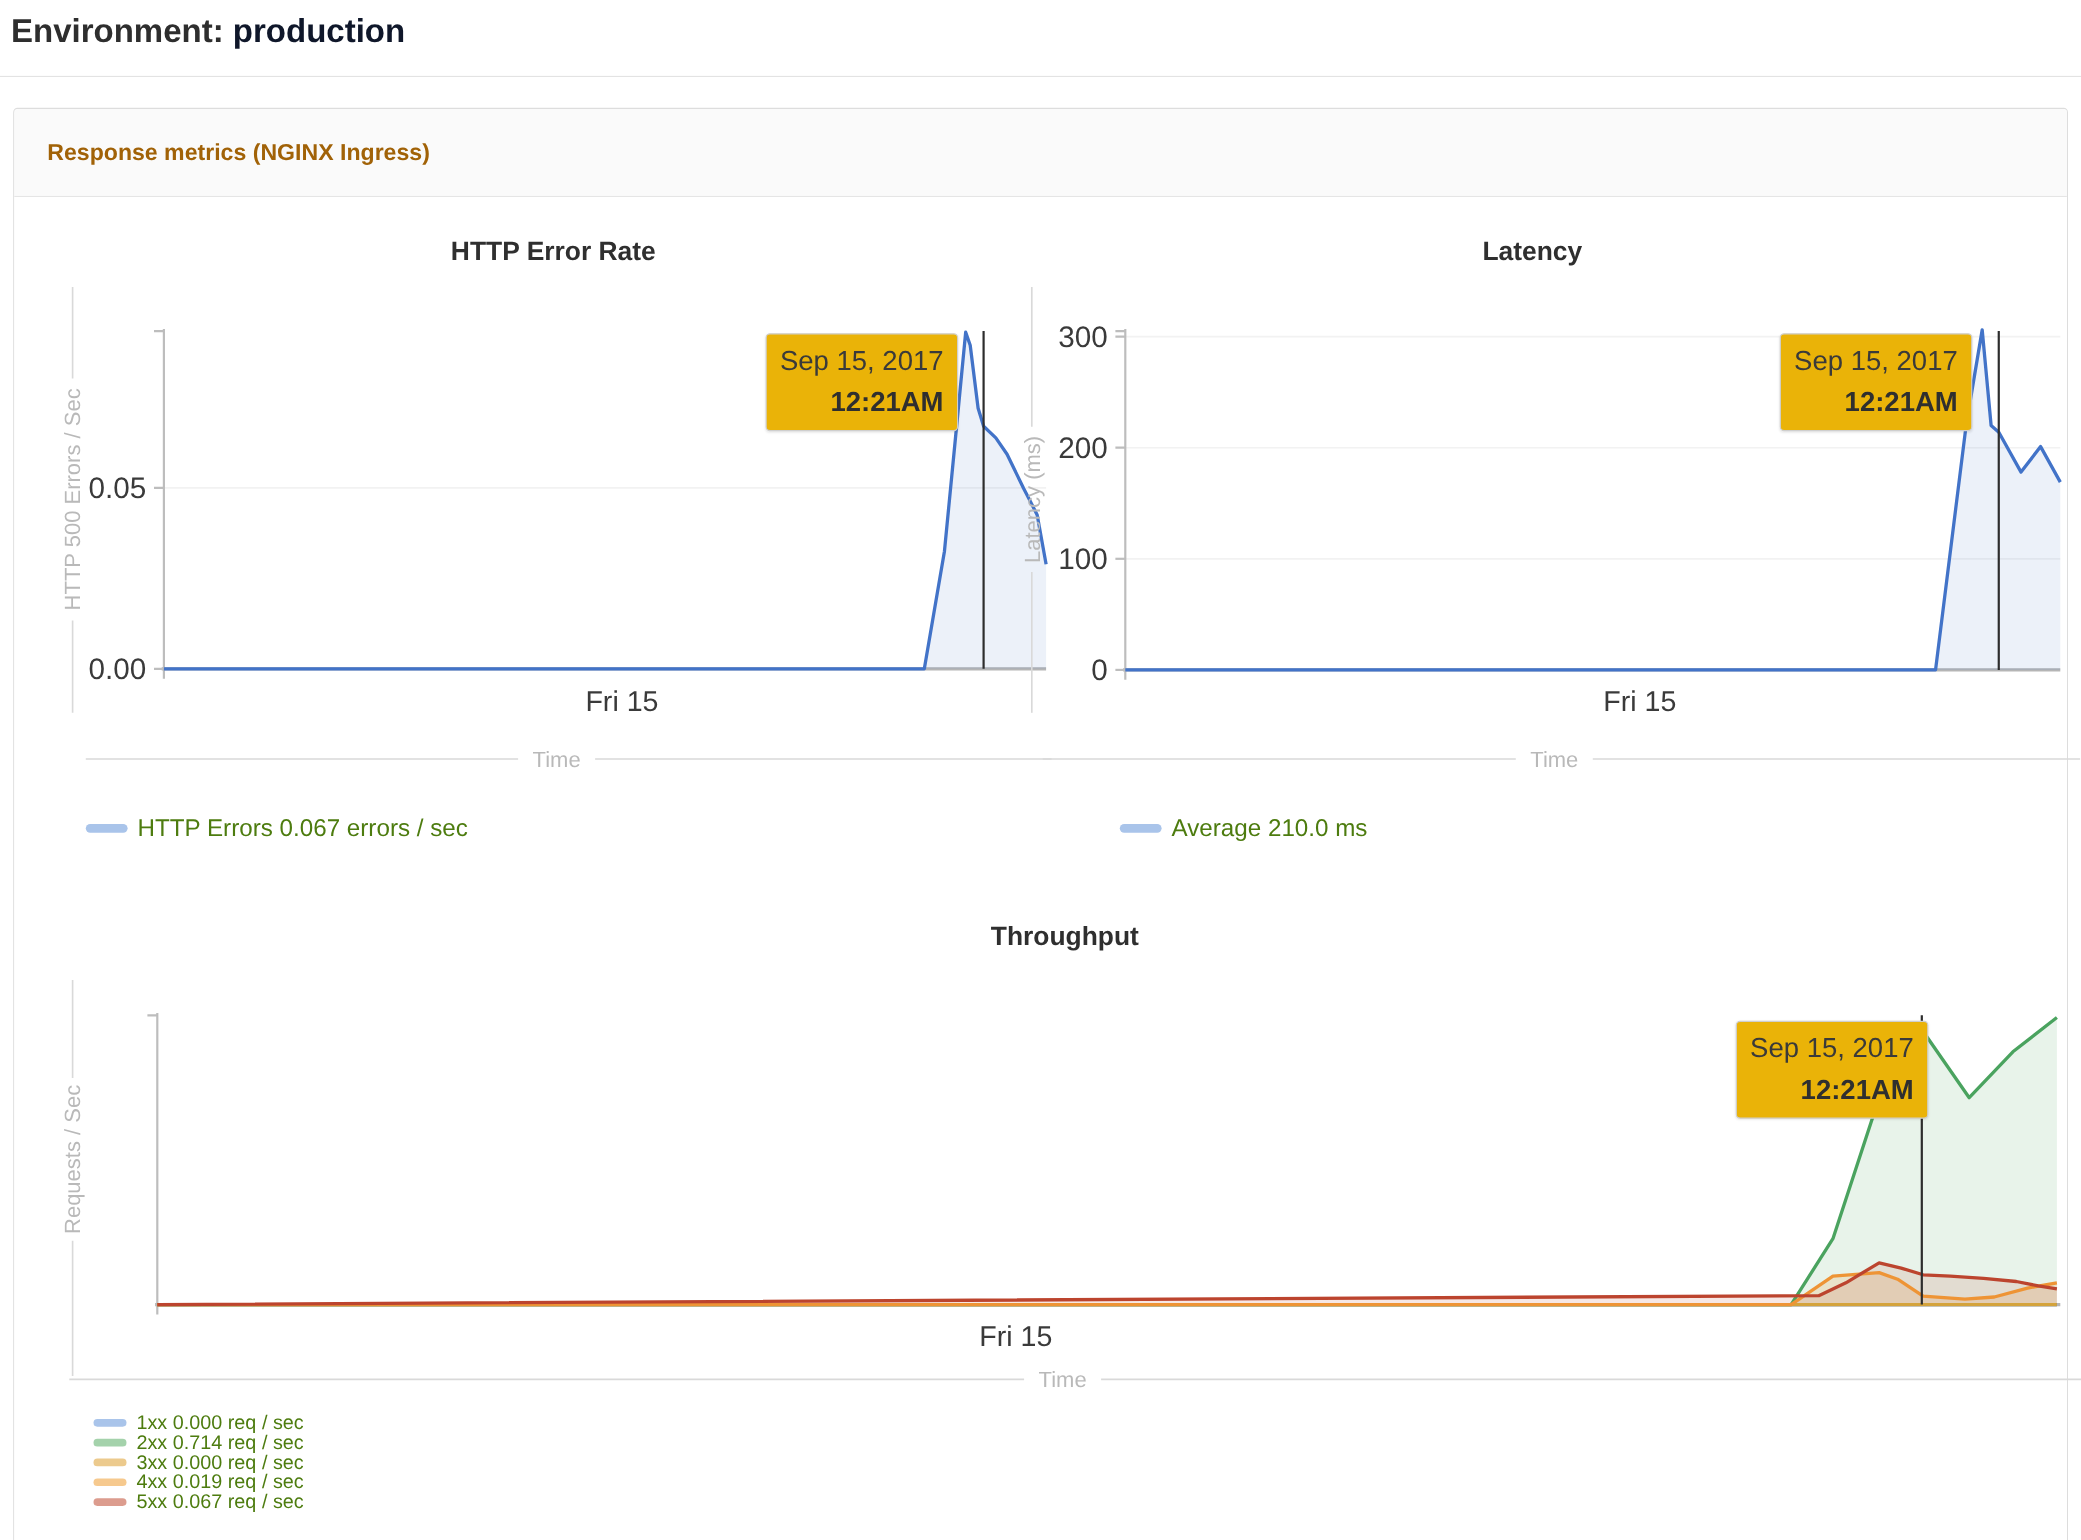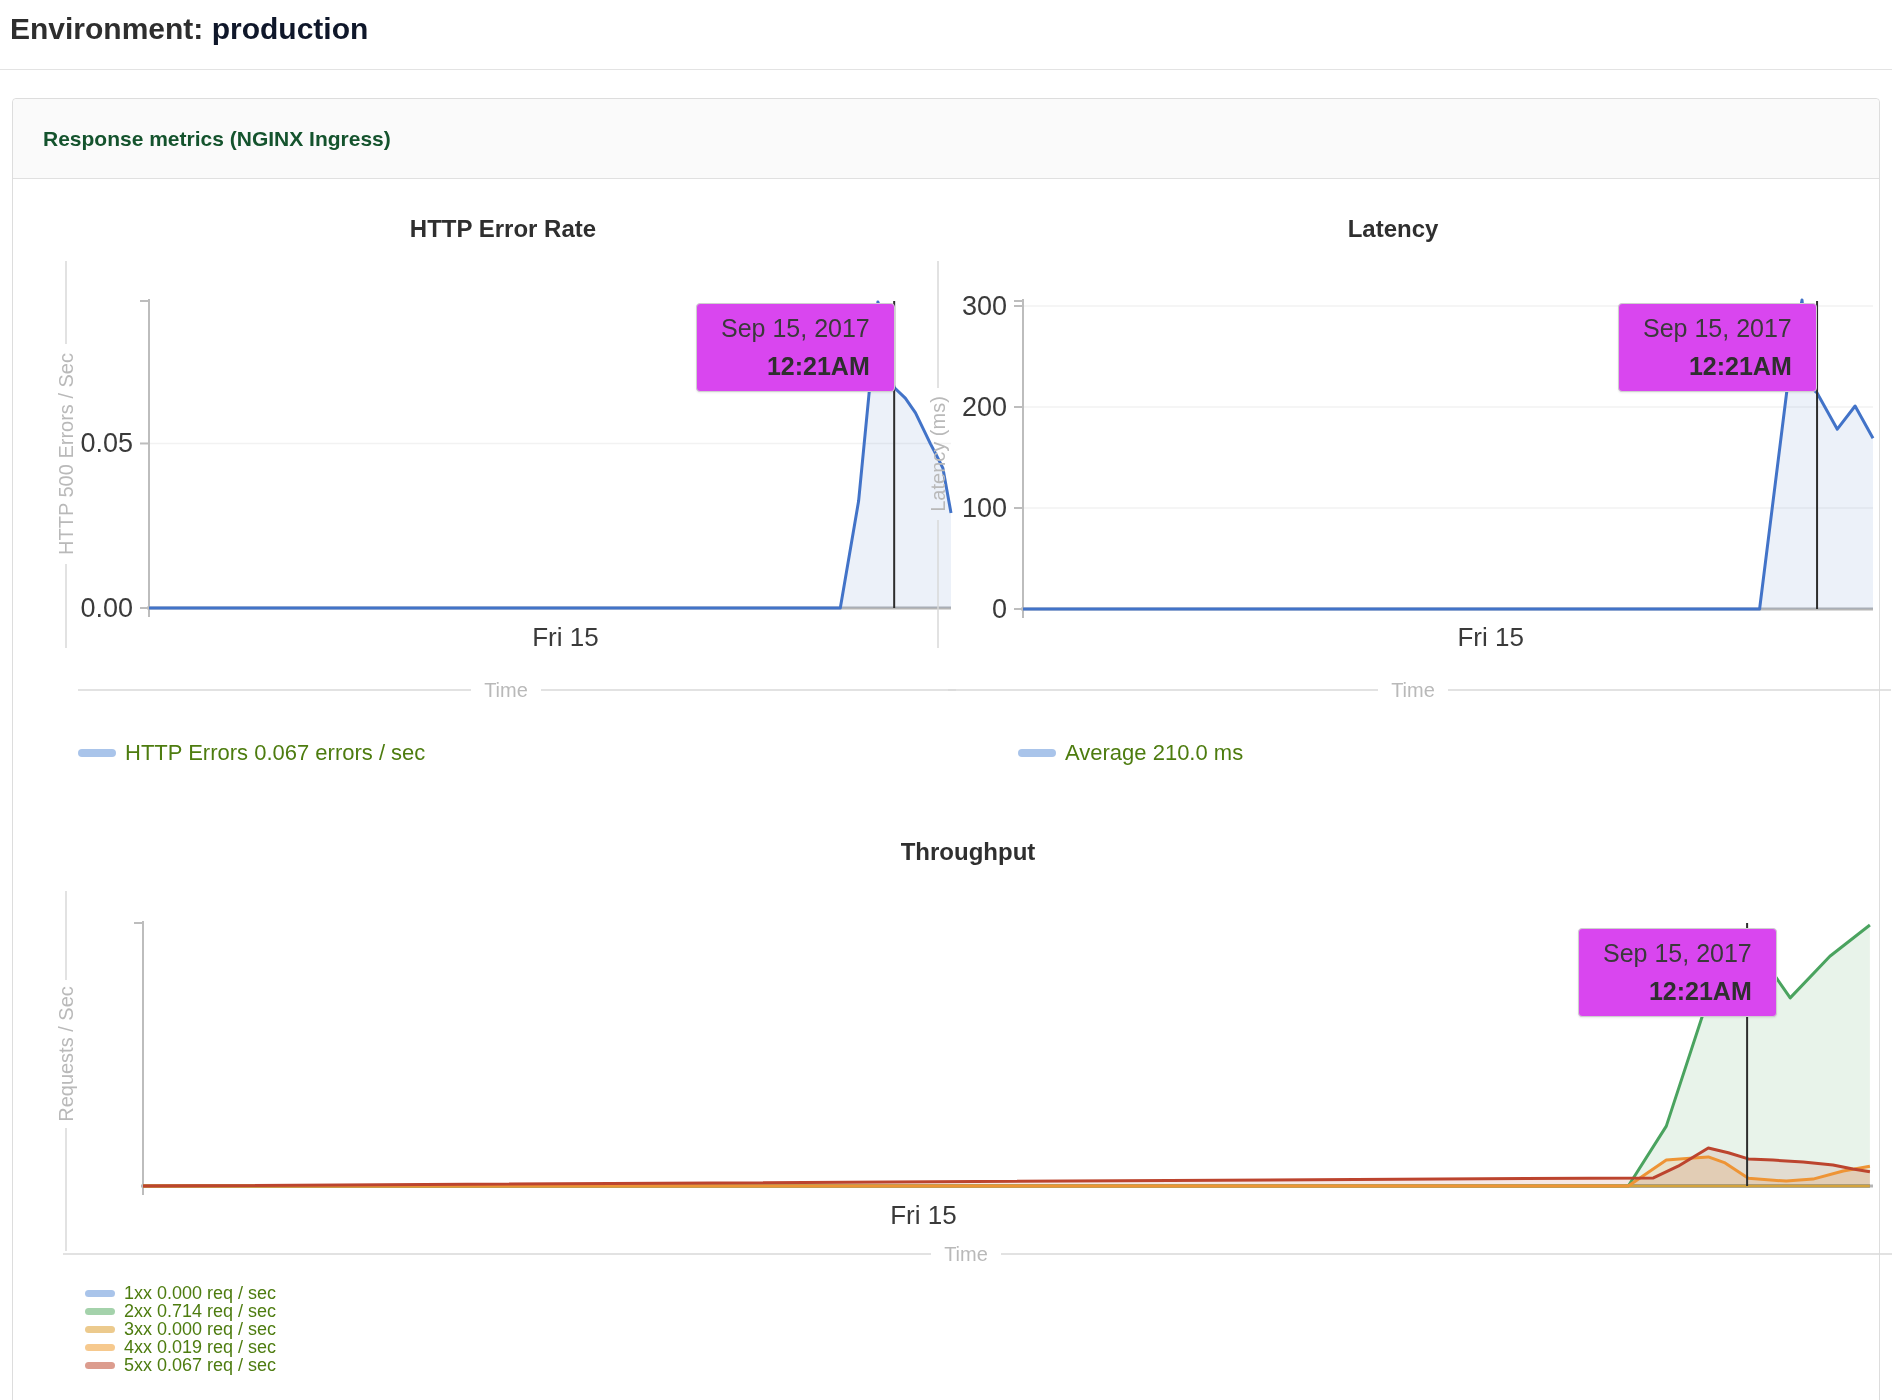--- a/index.html
+++ b/index.html
@@ -7,35 +7,35 @@
     width:1892px;height:1400px;overflow:hidden;
     font-family:"Liberation Sans","DejaVu Sans",sans-serif;
     color:#2f2f2f;
   }
   .page-header{height:70px;box-sizing:border-box;padding:12px 10px 0 10px;border-bottom:1px solid #e3e3e3;}
   .page-header h1{margin:0;font-size:30px;font-weight:bold;color:#2e2e2e;}
   .env-link{color:#0f172a;text-decoration:none;font-weight:bold;cursor:pointer;}
   .panel{margin:28px 12px 0 12px;border:1px solid #ddd;border-radius:4px;}
   .panel-heading{
     background:#fafafa;border-bottom:1px solid #e0e0e0;border-radius:4px 4px 0 0;
-    height:79px;line-height:79px;padding:0 30px;font-size:21px;font-weight:bold;color:#14532d;
+    height:79px;line-height:79px;padding:0 30px;font-size:21px;font-weight:bold;color:#a16207;
   }
   .panel-body{position:relative;height:1310px;background:#fff;}
   .chart{position:absolute;}
   .c1{left:30px;top:37px;width:920px;}
   .c2{left:880px;top:37px;width:1000px;}
   .c3{left:30px;top:660px;width:1850px;}
   .chart h3{margin:0;font-size:24px;font-weight:bold;color:#2f2f2f;text-align:center;height:26px;line-height:26px;}
   .c1 svg,.c2 svg{display:block;margin-top:14px;}
   .c3 svg{display:block;margin-top:11px;}
   .lbl-line{stroke:#d9d9d9;stroke-width:1.5;}
   .axis-lbl{fill:#b9b9b9;font-size:20px;}
   .tooltip{
-    position:absolute;background:#d946ef;border:1px solid #cfcfcf;border-radius:4px;
-    padding:10px 24px;box-shadow:0 1px 2px rgba(0,0,0,.08);white-space:nowrap;
+    position:absolute;background:#eab308;border:1px solid #cfcfcf;border-radius:4px;
+    padding:10px 12px;box-shadow:0 1px 2px rgba(0,0,0,.08);white-space:nowrap;
   }
   .tooltip .d{font-size:25px;color:#3a3a3a;}
   .tooltip .t{font-size:25px;font-weight:bold;color:#2f2f2f;margin-top:9px;text-align:right;}
   .tt1{left:653px;top:87px;}
   .tt2{left:725px;top:87px;}
   .tt3{left:1535px;top:89px;}
   .legend{position:absolute;}
   .lg1{left:35px;top:524px;}
   .lg2{left:125px;top:524px;}
   .lg3{position:static;margin:8px 0 0 42px;}

